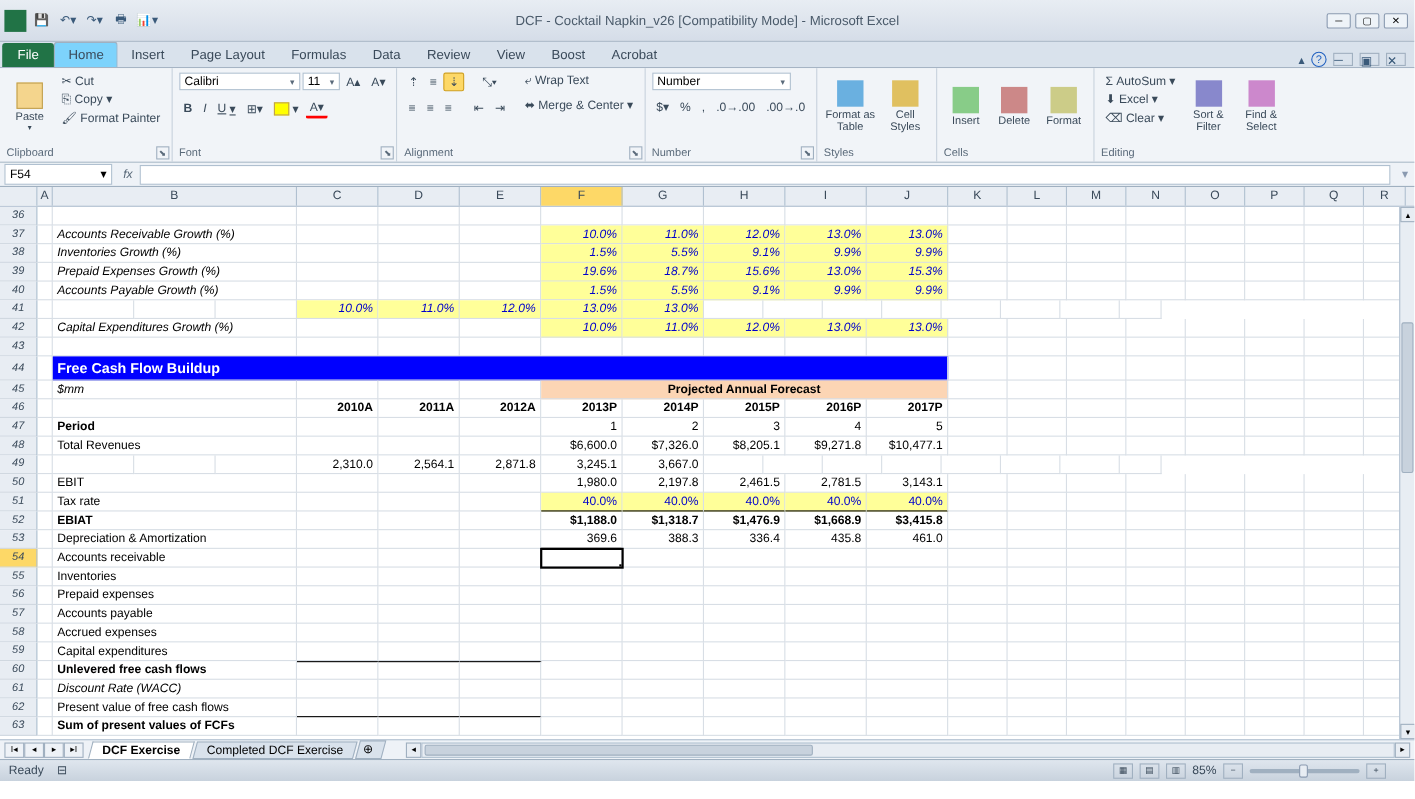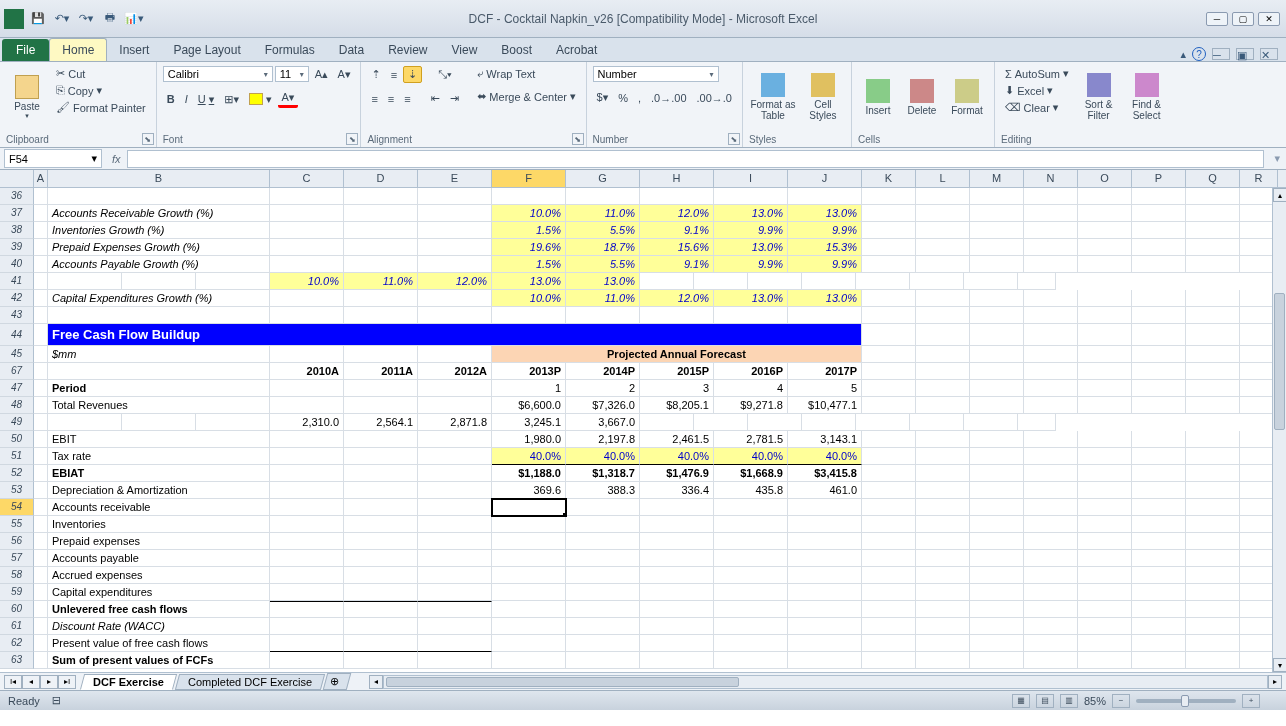--- a/index.html
+++ b/index.html
@@ -11,21 +11,21 @@
 .titlebar .qat .excel-icon { width: 20px; height: 20px; background: #217346; display: inline-block; }
 .titlebar .qat .q-btn { width: 20px; height: 20px; display: inline-flex; align-items: center; justify-content: center; color: #3a5a7a; cursor: pointer; }
 .titlebar .title { position: absolute; left: 50%; transform: translateX(-50%); color: #4a5a6a; font-size: 12px; }
 .titlebar .win-controls { margin-left: auto; display: flex; gap: 4px; padding-right: 6px; }
 .titlebar .win-controls .wc { width: 22px; height: 14px; border: 1px solid #8a9ab0; border-radius: 2px; background: #eef3f8; display: inline-flex; align-items: center; justify-content: center; font-size: 9px; cursor: pointer; }
 
 
 .ribbon-tabs { height: 24px; display: flex; align-items: flex-end; background: #d9e2ec; border-bottom: 1px solid #a0b0c0; padding-left: 2px; }
 .ribbon-tabs .file-tab { background: #217346; color: #fff; padding: 4px 14px; font-size: 12px; border-top-left-radius: 3px; border-top-right-radius: 3px; cursor: pointer; }
 .ribbon-tabs .tab { padding: 4px 12px; font-size: 12px; color: #3a4a5a; cursor: pointer; }
-.ribbon-tabs .tab.active { background: #fef9c3; border: 1px solid #a0b0c0; border-bottom: none; border-top-left-radius: 3px; border-top-right-radius: 3px; }
+.ribbon-tabs .tab.active { background: #7dd3fc; border: 1px solid #a0b0c0; border-bottom: none; border-top-left-radius: 3px; border-top-right-radius: 3px; }
 .ribbon-tabs .help-ico { margin-left: auto; padding-right: 8px; display: flex; gap: 6px; align-items: center; color: #3a5a7a; }
 
 
 .ribbon { height: 86px; background: #f1f4f8; border-bottom: 1px solid #a0b0c0; display: flex; }
 .group { border-right: 1px solid #c8d2dd; padding: 4px 6px 2px 6px; display: flex; flex-direction: column; position: relative; }
 .group-label { text-align: left; font-size: 10px; color: #5a6a7a; margin-top: auto; padding-top: 2px; }
 .group-body { display: flex; align-items: flex-start; gap: 4px; flex: 1; }
 .vstack { display: flex; flex-direction: column; gap: 2px; }
 .hstack { display: flex; align-items: center; gap: 2px; }
 .big-btn { display: flex; flex-direction: column; align-items: center; justify-content: center; width: 42px; height: 62px; cursor: pointer; font-size: 10px; color: #3a4a5a; border-radius: 3px; }
@@ -513,21 +513,21 @@
         <div class="cell" style="width:54px;height:17px;line-height:16px"></div>
         <div class="cell" style="width:54px;height:17px;line-height:16px"></div>
         <div class="cell" style="width:54px;height:17px;line-height:16px"></div>
         <div class="cell" style="width:54px;height:17px;line-height:16px"></div>
         <div class="cell" style="width:54px;height:17px;line-height:16px"></div>
         <div class="cell" style="width:54px;height:17px;line-height:16px"></div>
         <div class="cell" style="width:54px;height:17px;line-height:16px"></div>
         <div class="cell" style="width:38px;height:17px;line-height:16px"></div>
       </div>
       <div class="row" style="height:17px">
-        <div class="rh" style="line-height:16px">67</div>
+        <div class="rh" style="line-height:16px">46</div>
         <div class="cell" style="width:14px;height:17px;line-height:16px"></div>
         <div class="cell" style="width:222px;height:17px;line-height:16px"></div>
         <div class="cell bold right" style="width:74px;height:17px;line-height:16px">2010A</div>
         <div class="cell bold right" style="width:74px;height:17px;line-height:16px">2011A</div>
         <div class="cell bold right" style="width:74px;height:17px;line-height:16px">2012A</div>
         <div class="cell bold right" style="width:74px;height:17px;line-height:16px">2013P</div>
         <div class="cell bold right" style="width:74px;height:17px;line-height:16px">2014P</div>
         <div class="cell bold right" style="width:74px;height:17px;line-height:16px">2015P</div>
         <div class="cell bold right" style="width:74px;height:17px;line-height:16px">2016P</div>
         <div class="cell bold right" style="width:74px;height:17px;line-height:16px">2017P</div>

